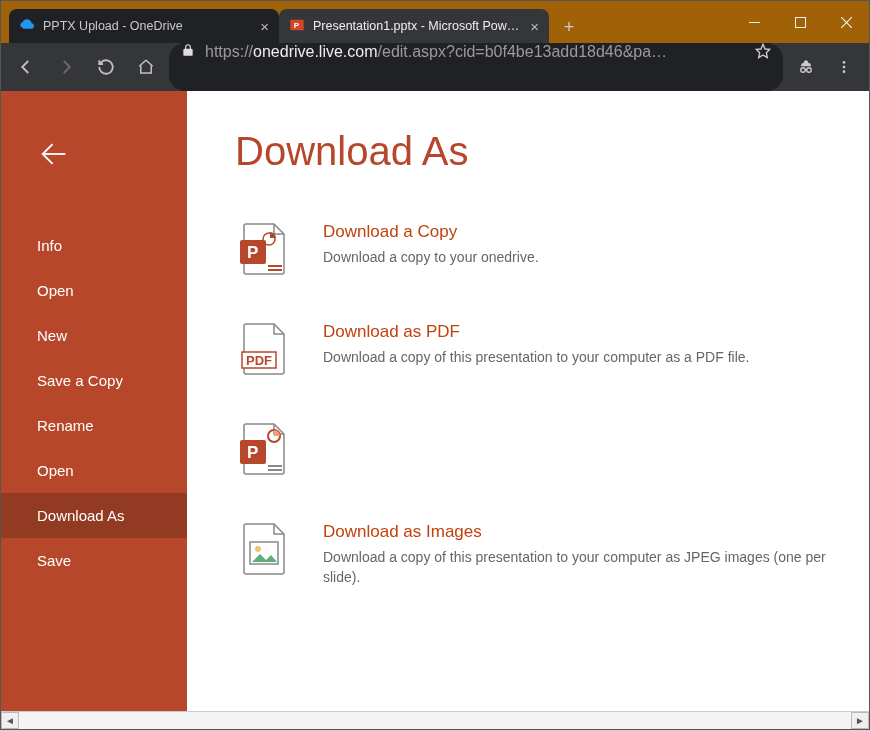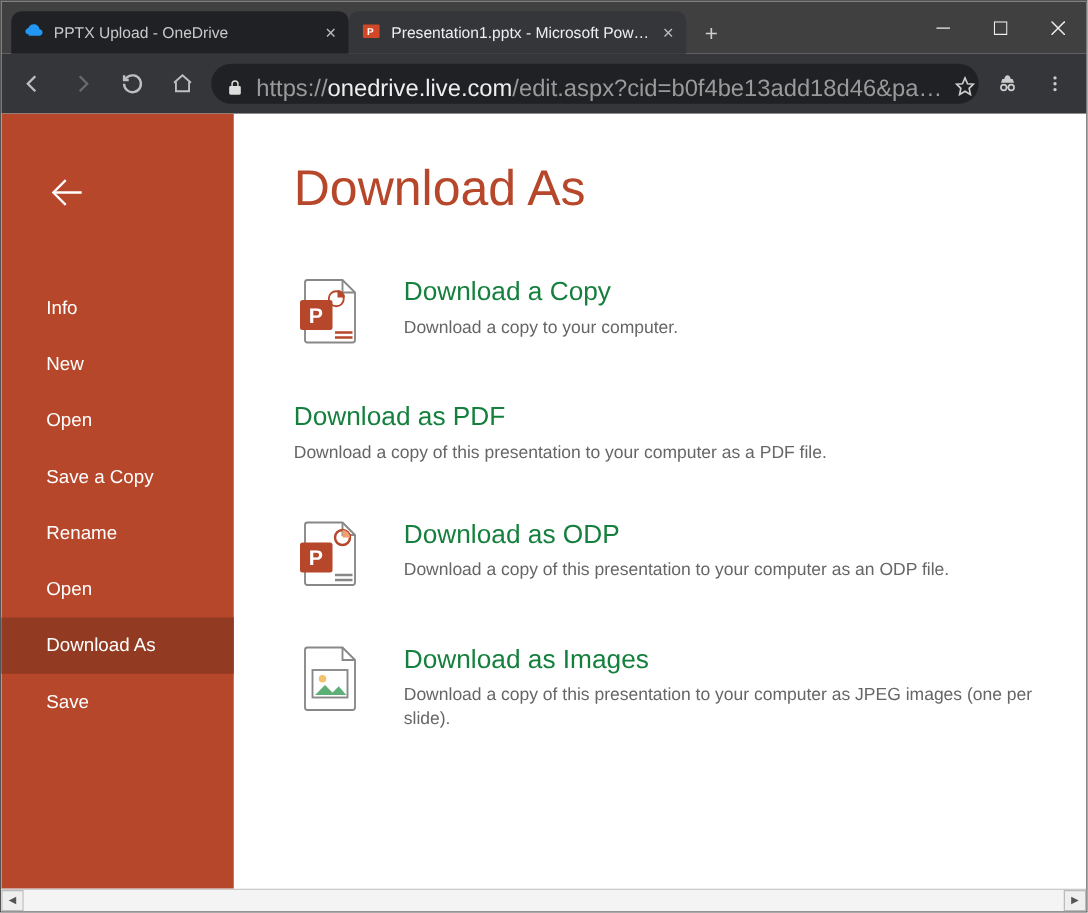--- a/index.html
+++ b/index.html
@@ -8,21 +8,21 @@
     height: 730px;
     font-family: "Segoe UI", Arial, sans-serif;
     background: #fff;
     overflow: hidden;
     border: 1px solid #555;
   }
   
   .browser { display: flex; flex-direction: column; height: 100%; }
   .titlebar {
     height: 42px;
-    background: #404040;
+    background: #a16207;
     display: flex;
     align-items: flex-end;
   }
   .tabstrip { display: flex; align-items: flex-end; flex: 1; height: 100%; padding-left: 8px; }
   .tab {
     height: 34px;
     display: flex;
     align-items: center;
     padding: 0 10px;
     color: #c9c9c9;
@@ -47,28 +47,28 @@
     background: #35363a;
     display:flex;
     align-items:center;
     padding: 0 8px;
     gap: 6px;
   }
   .tb-btn { width:34px; height:34px; display:flex; align-items:center; justify-content:center; border-radius:50%; cursor:pointer; color:#bfbfbf; }
   .tb-btn.disabled { color:#6a6a6a; cursor:default;}
   .omnibox {
     flex:1;
-    height: 32px;
+    height: 48px;
     background: #202124;
     border-radius: 16px;
     display:flex;
-    align-items:flex-end;
+    align-items:flex-start;
     padding: 0 12px;
     color:#bbb;
-    font-size:19px;
+    font-size:16px;
     gap:10px;
     overflow:hidden;
   }
   .omnibox .url-prefix { color:#9a9a9a; white-space:nowrap;}
   .omnibox .url-host { color:#eee; }
   .right-icons { display:flex; gap:4px; align-items:center; }
   
   .content-wrap { flex:1; display:flex; flex-direction:column; background:#fff; min-height:0;}
   .content { flex:1; display:flex; min-height:0;}
   .sidebar {
@@ -94,21 +94,21 @@
     color: #b7472a;
     margin-bottom: 48px;
   }
   .option {
     display:flex;
     gap: 32px;
     margin-bottom: 44px;
     cursor:pointer;
   }
   .option .icon-slot { width:56px; height:56px; flex:0 0 56px; display:flex; align-items:flex-start; justify-content:center; }
-  .opt-title { font-size: 21px; color:#15803d; margin-bottom:6px; }
+  .opt-title { font-size: 17px; color:#c2410c; margin-bottom:6px; }
   .opt-desc { font-size: 14px; color:#666; line-height:1.4; }
   .hscroll {
     height: 18px;
     border-top: 1px solid #ccc;
     background: #f0f0f0;
     display:flex;
   }
   .hscroll .arrow { width:18px; border:1px solid #bbb; background:#efefef; display:flex; align-items:center; justify-content:center; font-size:10px; color:#555;}
   .hscroll .track { flex:1; background:#f4f4f4;}
 </style>
@@ -219,22 +219,22 @@
     <div class="content">
       <div class="sidebar">
         <div class="back-arrow">
           <svg width="34" height="34" viewBox="0 0 24 24" fill="none" stroke="#fff" stroke-width="1.3">
               <line x1="20" y1="12" x2="4" y2="12"></line>
               <polyline points="11 5 4 12 11 19"></polyline>
             </svg>
         </div>
         <div class="menu" id="menu">
             <div class="menu-item">Info</div>
+            <div class="menu-item">Open</div>
             <div class="menu-item">New</div>
-            <div class="menu-item">Open</div>
             <div class="menu-item">Save a Copy</div>
             <div class="menu-item">Rename</div>
             <div class="menu-item">Open</div>
             <div class="menu-item selected">Download As</div>
             <div class="menu-item">Save</div>
           </div>
       </div>
       <div class="main">
         <div class="page-title">Download As</div>
         <div id="options">
@@ -246,46 +246,50 @@
                   <rect x="2" y="18" width="26" height="24" rx="2" fill="#b7472a"></rect>
                   <text x="9" y="36" font-size="17" font-weight="bold" fill="#fff" font-family="Arial">P</text>
                   <path d="M32 10a6 6 0 0 1 6 6h-6z" fill="#b7472a"></path>
                   <circle cx="31" cy="17" r="6" fill="none" stroke="#b7472a" stroke-width="1.5"></circle>
                   <line x1="30" y1="44" x2="44" y2="44" stroke="#b7472a" stroke-width="2"></line>
                   <line x1="30" y1="48" x2="44" y2="48" stroke="#b7472a" stroke-width="2"></line>
                 </svg>
               </div>
               <div>
                 <div class="opt-title">Download a Copy</div>
-                <div class="opt-desc">Download a copy to your computer.</div>
+                <div class="opt-desc">Download a copy to your onedrive.</div>
               </div>
             </div>
             <div class="option">
+              <div class="icon-slot">
+                <svg width="50" height="54" viewBox="0 0 50 54">
+                  <path d="M8 2h28l10 10v38a2 2 0 0 1-2 2H8a2 2 0 0 1-2-2V4a2 2 0 0 1 2-2z" fill="#fff" stroke="#888" stroke-width="1.5"></path>
+                  <path d="M36 2v10h10" fill="none" stroke="#888" stroke-width="1.5"></path>
+                  <rect x="4" y="30" width="34" height="16" fill="#fff" stroke="#b7472a" stroke-width="1.5"></rect>
+                  <text x="8" y="43" font-size="13" font-weight="600" fill="#b7472a" font-family="Arial">PDF</text>
+                </svg>
+              </div>
               <div>
                 <div class="opt-title">Download as PDF</div>
                 <div class="opt-desc">Download a copy of this presentation to your computer as a PDF file.</div>
               </div>
             </div>
             <div class="option">
               <div class="icon-slot">
                 <svg width="50" height="54" viewBox="0 0 50 54">
                   <path d="M8 2h28l10 10v38a2 2 0 0 1-2 2H8a2 2 0 0 1-2-2V4a2 2 0 0 1 2-2z" fill="#fff" stroke="#888" stroke-width="1.5"></path>
                   <path d="M36 2v10h10" fill="none" stroke="#888" stroke-width="1.5"></path>
                   <rect x="2" y="18" width="26" height="24" rx="2" fill="#b7472a"></rect>
                   <text x="9" y="36" font-size="17" font-weight="bold" fill="#fff" font-family="Arial">P</text>
                   <circle cx="36" cy="14" r="6" fill="none" stroke="#b7472a" stroke-width="2"></circle>
                   <path d="M36 8a6 6 0 0 1 6 6h-6z" fill="#f0a070"></path>
                   <line x1="30" y1="44" x2="44" y2="44" stroke="#888" stroke-width="2"></line>
                   <line x1="30" y1="48" x2="44" y2="48" stroke="#888" stroke-width="2"></line>
                 </svg>
               </div>
-              <div>
-                <div class="opt-title">Download as ODP</div>
-                <div class="opt-desc">Download a copy of this presentation to your computer as an ODP file.</div>
-              </div>
             </div>
             <div class="option">
               <div class="icon-slot">
                 <svg width="50" height="54" viewBox="0 0 50 54">
                   <path d="M8 2h28l10 10v38a2 2 0 0 1-2 2H8a2 2 0 0 1-2-2V4a2 2 0 0 1 2-2z" fill="#fff" stroke="#888" stroke-width="1.5"></path>
                   <path d="M36 2v10h10" fill="none" stroke="#888" stroke-width="1.5"></path>
                   <rect x="12" y="20" width="28" height="22" fill="none" stroke="#888" stroke-width="1.5"></rect>
                   <circle cx="20" cy="27" r="3" fill="#f5c26b"></circle>
                   <path d="M14 40l8-8 6 6 5-5 6 7z" fill="#5db075"></path>
                 </svg>

